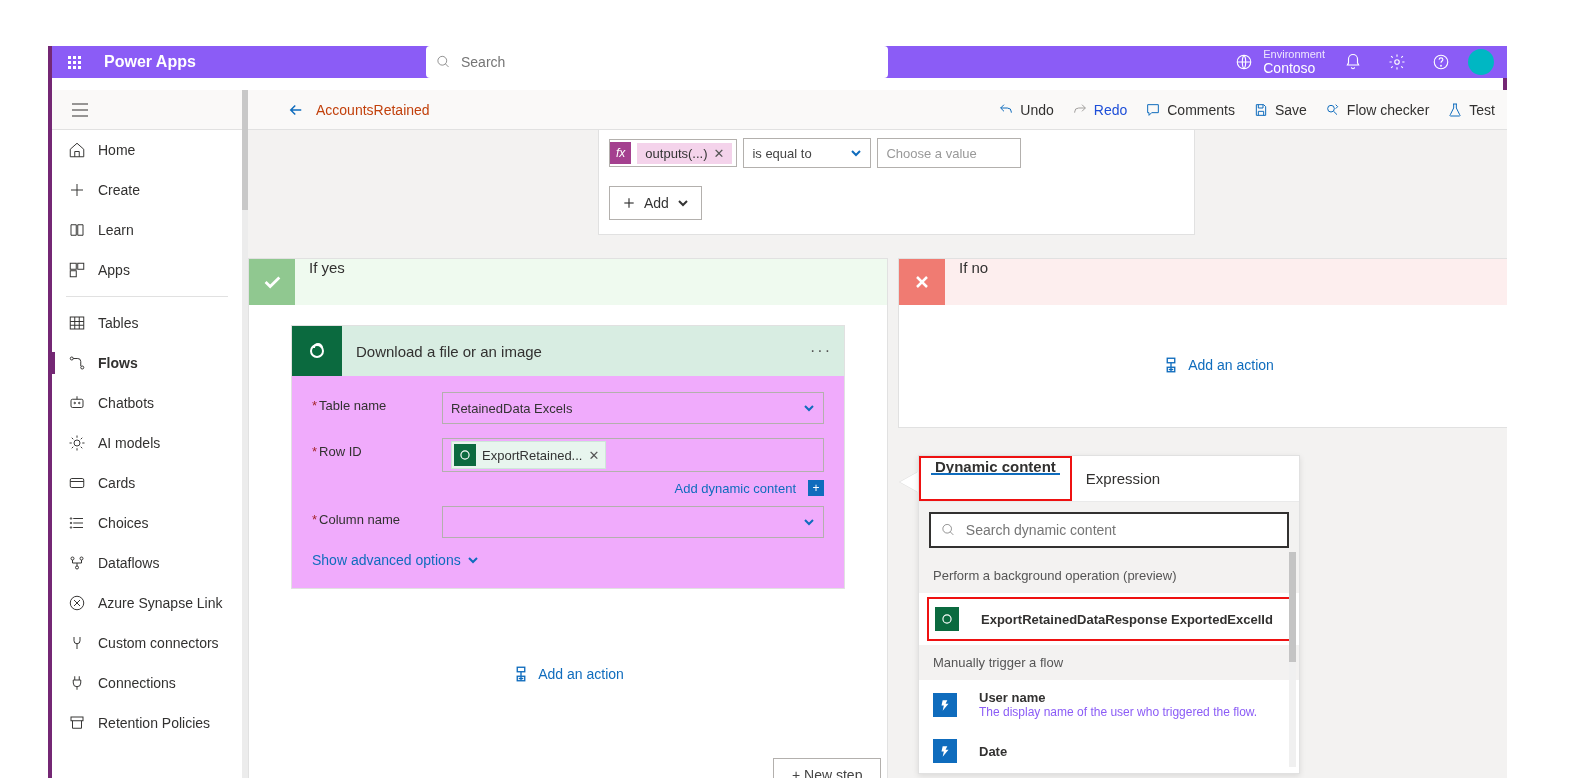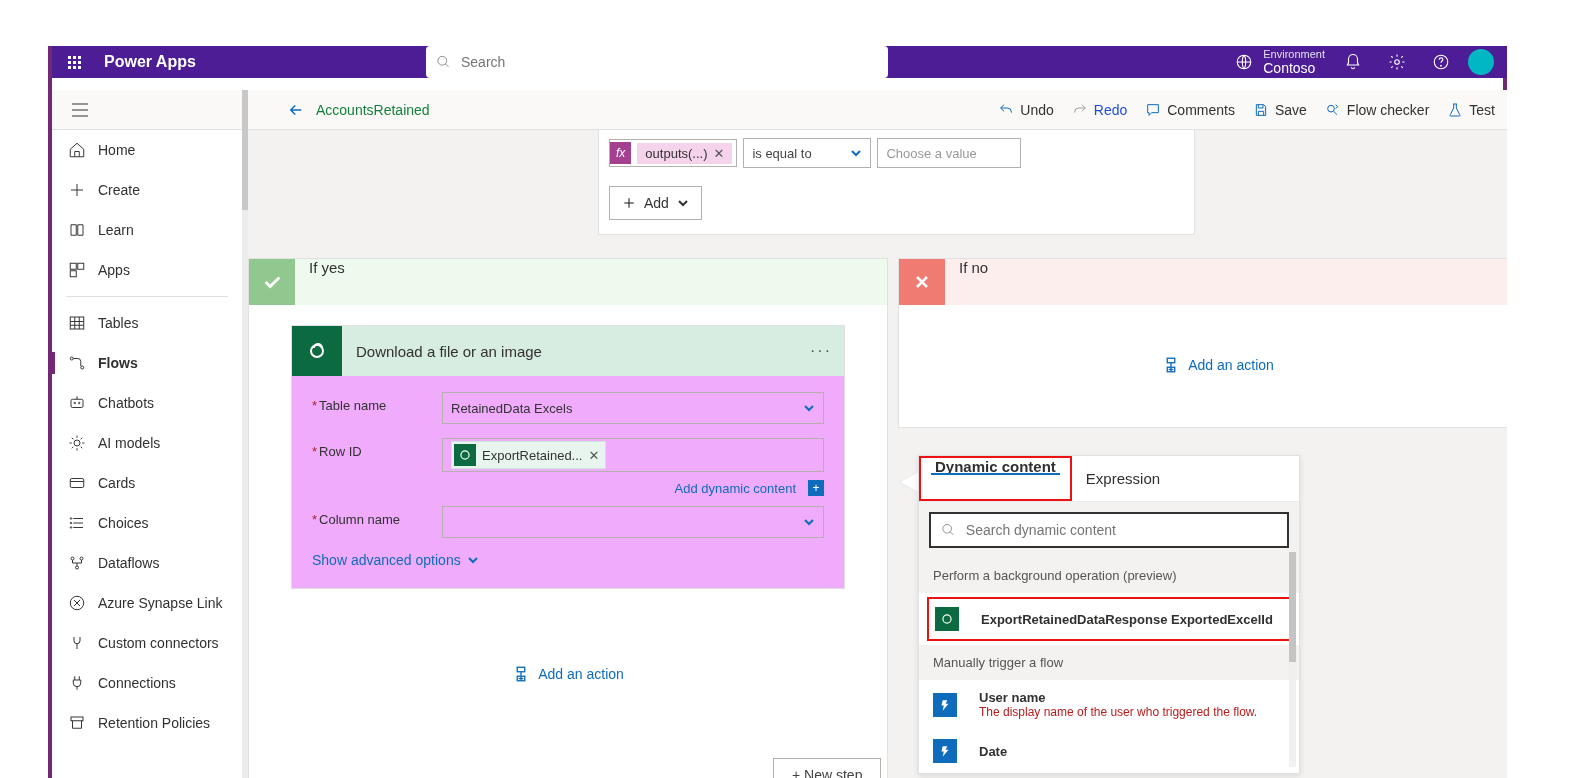--- a/index.html
+++ b/index.html
@@ -1,21 +1,21 @@
 <!DOCTYPE html>
 <html><head>
 <meta charset="utf-8">
 <style>
   * { box-sizing: border-box; margin: 0; padding: 0; font-family: "Segoe UI", Arial, sans-serif; }
   body { width: 1570px; height: 778px; overflow: hidden; background: #fff; position: relative; }
   .frame-left { position: absolute; left: 48px; top: 46px; width: 4px; height: 732px; background: #742774; }
   .frame-right { position: absolute; left: 1503px; top: 46px; width: 4px; height: 732px; background: #742774; }
 
   
-  .topbar { position: absolute; left: 52px; top: 46px; right: 63px; height: 32px; background: #4c1d95; color: #fff; display: flex; align-items: center; }
+  .topbar { position: absolute; left: 52px; top: 46px; right: 63px; height: 32px; background: #8b5cf6; color: #fff; display: flex; align-items: center; }
   .waffle { width: 44px; height: 44px; display:flex; align-items:center; justify-content:center; }
   .dots { display: grid; grid-template-columns: repeat(3,3px); grid-auto-rows:3px; gap:2px; }
   .dots span { background:#fff; width:3px; height:3px; }
   .app-title { font-size: 16px; font-weight: 600; padding-left: 8px; }
   .searchwrap { margin-left: 230px; width: 462px; height: 32px; background:#fff; border-radius:4px; display:flex; align-items:center; padding:0 10px; color:#555; }
   .searchwrap svg { width:16px; height:16px; margin-right:10px; stroke:#555; fill:none; }
   .searchwrap input { border:none; outline:none; width:100%; font-size:14px; color:#333; }
   .env { margin-left:auto; display:flex; align-items:center; gap:10px; padding-right:6px; }
   .env-icon { width:18px; height:18px; }
   .env-text .label { font-size:11px; opacity:.85; }
@@ -23,21 +23,21 @@
   .top-icons { display:flex; align-items:center; }
   .top-icons .tb { width:44px; height:44px; display:flex; align-items:center; justify-content:center; }
   .top-icons svg { width:18px; height:18px; stroke:#fff; fill:none; stroke-width:1.5; }
   .avatar { width:26px; height:26px; border-radius:50%; background:#00b7c3; margin-right:8px; }
 
   
   .cmdbar { position:absolute; left:52px; top:90px; right:63px; height:40px; border-bottom:1px solid #e1e1e1; background:#faf9f8; display:flex; align-items:center; padding:0 12px; font-size:14px; color:#323130; }
   .hamburger { width:32px; display:flex; align-items:center; justify-content:center; }
   .hamburger svg { width:16px; height:14px; stroke:#323130; }
   .back { width:40px; display:flex; align-items:center; justify-content:center; margin-left:180px; color:#0f6cbd; }
-  .flow-name { color:#15803d; }
+  .flow-name { color:#c2410c; }
   .cmdbar .right { margin-left:auto; display:flex; align-items:center; gap:18px; color:#323130; }
   .cmd { display:flex; align-items:center; gap:6px; cursor:pointer; }
   .cmd.disabled { color:#1d4ed8; }
   .cmd svg { width:16px; height:16px; }
 
   
   .sidebar { position:absolute; left:52px; top:130px; width:190px; bottom:0; background:#fff; font-size:14px; color:#323130; }
   .sidebar .itm { height:40px; display:flex; align-items:center; gap:12px; padding-left:16px; cursor:pointer; }
   .sidebar .itm.active { font-weight:600; position:relative; }
   .sidebar .itm.active::before { content:""; position:absolute; left:0; top:9px; bottom:9px; width:3px; background:#742774; }
@@ -103,21 +103,21 @@
   .searchrow { background:#f3f2f1; padding:10px; }
   .searchrow .sinp { background:#fff; border:2px solid #323130; height:36px; display:flex; align-items:center; padding:0 10px; gap:10px; }
   .searchrow .sinp svg { width:16px; height:16px; stroke:#555; fill:none; }
   .searchrow input { border:none; outline:none; width:100%; font-size:14px; }
   .group-hdr { background:#f3f2f1; padding:10px 14px; font-size:13px; color:#555; }
   .dc-item { padding:10px 14px; display:flex; align-items:center; gap:22px; cursor:pointer; }
   .dc-icon { width:24px; height:24px; display:flex; align-items:center; justify-content:center; color:#fff; font-size:12px; }
   .dc-icon.green { background:#0b6a3f; }
   .dc-icon.blue { background:#0f6cbd; }
   .dc-text .t { font-size:13px; color:#323130; font-weight:600; }
-  .dc-text .d { font-size:12px; color:#b91c1c; }
+  .dc-text .d { font-size:12px; color:#8b5cf6; }
   .pop-scroll { position:absolute; right:3px; top:96px; width:7px; bottom:6px; background:#f0f0f0; }
   .pop-scroll .thumb { position:absolute; left:0; top:0; width:7px; height:110px; background:#c4c4c4; }
   .red-highlight { margin:4px 8px; border:2px solid #e11; }
   .red-highlight .dc-item { padding:8px 6px; }
 
   
   .newstep { position:absolute; left:525px; bottom:-14px; border:1px solid #b3b0ad; background:#fff; padding:8px 18px; font-size:14px; color:#444; }
 
   .connector-pointer { position:absolute; left:652px; top:342px; width:0; height:0; border-top:10px solid transparent; border-bottom:10px solid transparent; border-right:18px solid #fff; filter: drop-shadow(-1px 0 0 #ddd); }
 

